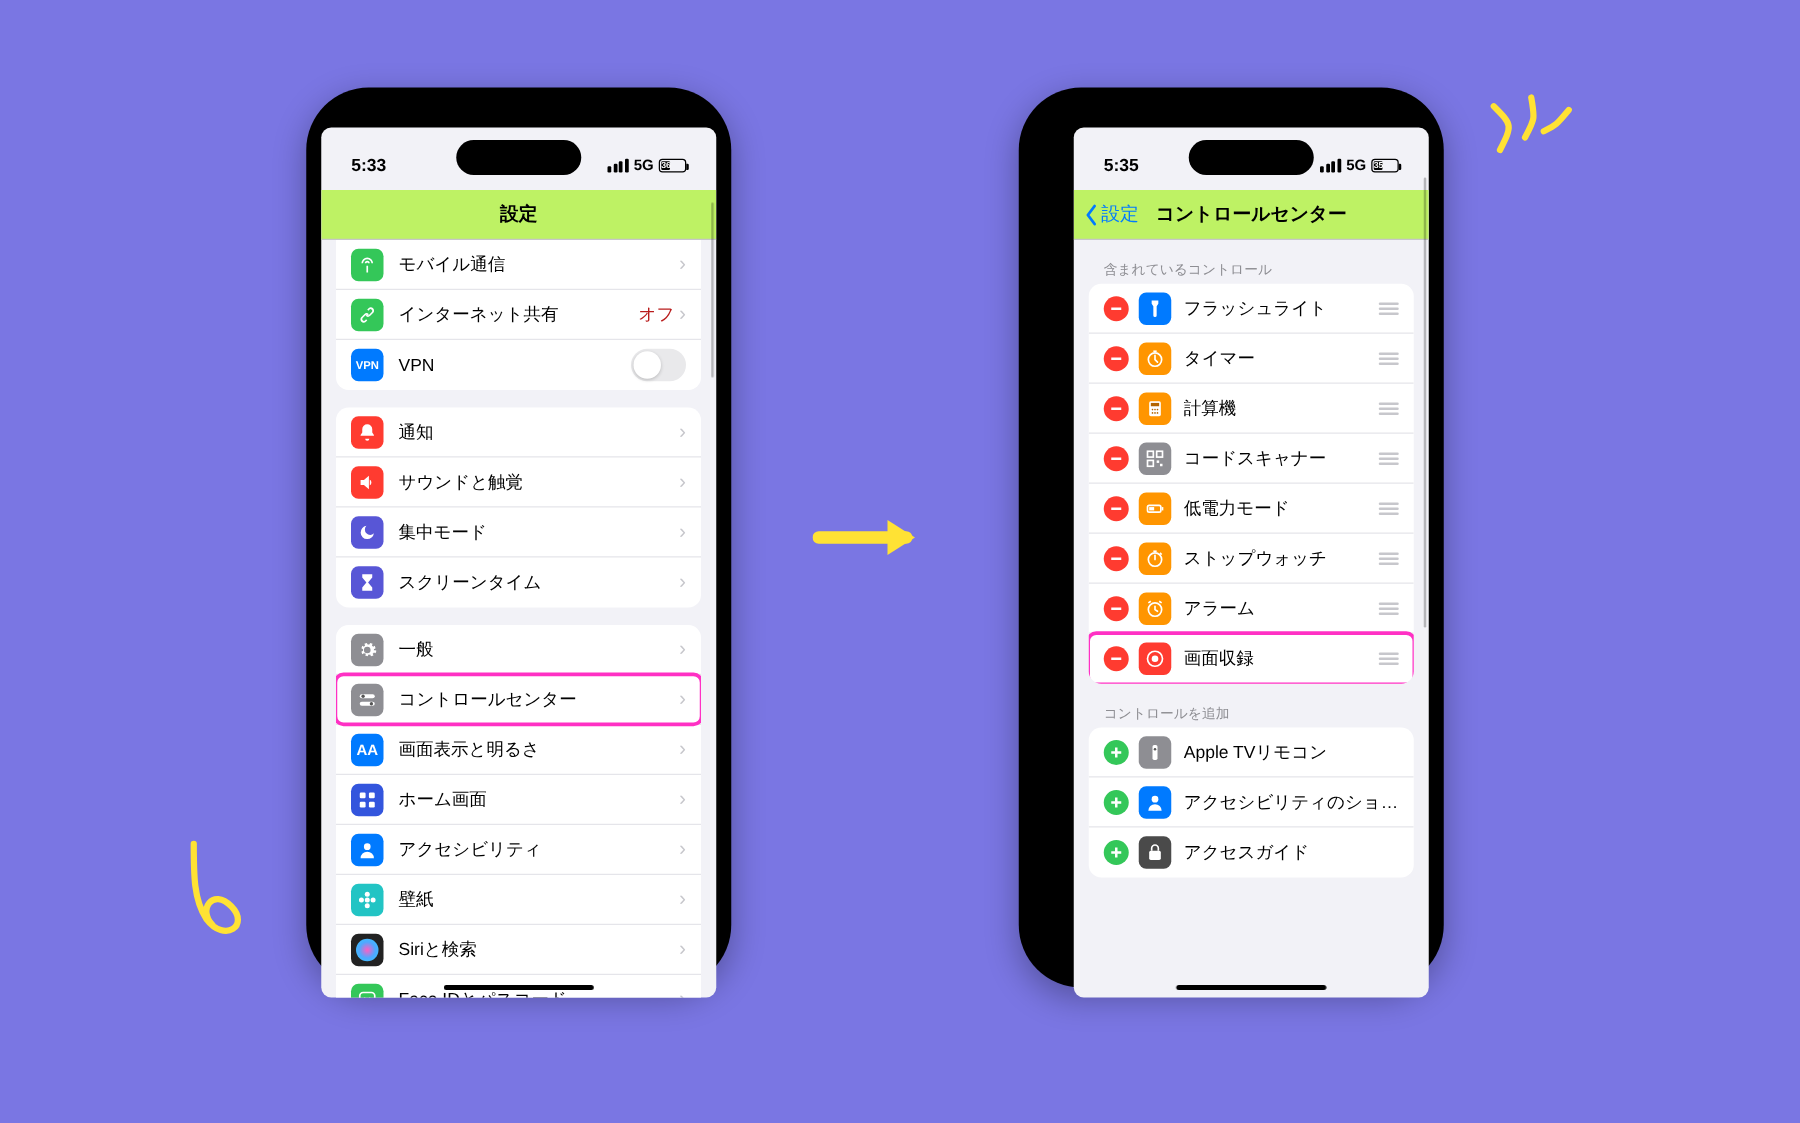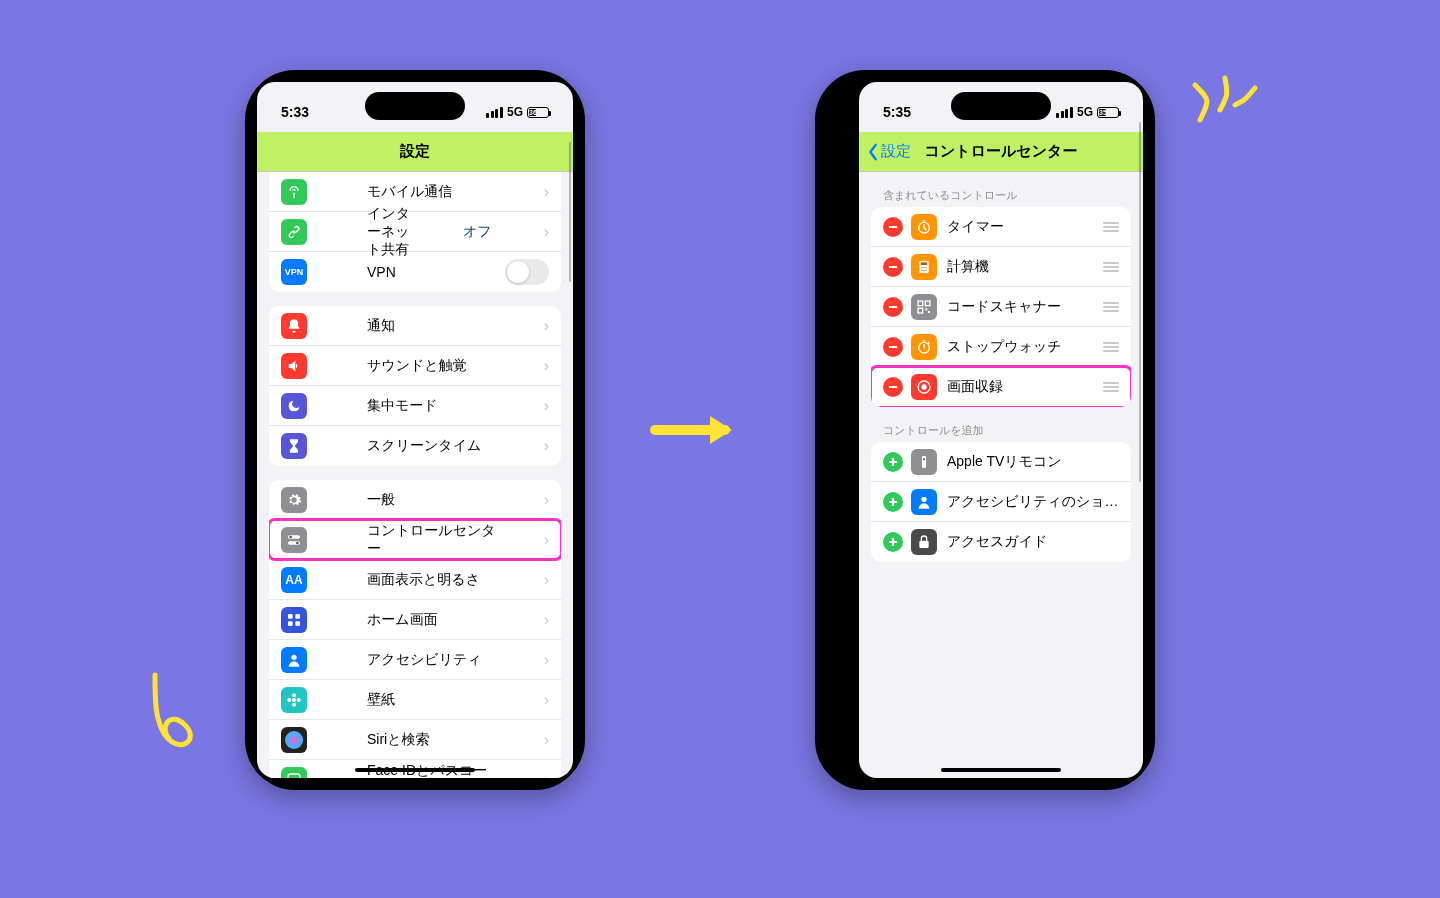--- a/index.html
+++ b/index.html
@@ -19,23 +19,24 @@
     border-radius: 50px;
     padding: 12px;
     box-shadow: 0 8px 26px rgba(0,0,0,0.3);
   }
   .phone.left  { left: 245px; top: 70px; }
   .phone.right { left: 815px; top: 70px; padding-left: 44px; }
   .screen {
     width: 100%;
     height: 100%;
     background: #f2f2f7;
-    border-radius: 18px;
+    border-radius: 8px;
     overflow: hidden;
     position: relative;
+    margin-top: 20px;
   }
   .notch {
     position: absolute;
     top: 10px;
     left: 50%;
     transform: translateX(-50%);
     width: 100px;
     height: 28px;
     background: #000;
     border-radius: 16px;
@@ -84,33 +85,32 @@
   .chev-left-svg { width:12px; height:18px; }
   .content { height: calc(100% - 90px); overflow-y: auto; }
   .group { background:#fff; margin:14px 12px 0; border-radius:10px; overflow:hidden; }
   .group.first { margin-top:0; border-top-left-radius:0; border-top-right-radius:0; }
   .row {
     display:flex; align-items:center; height:40px;
     padding: 0 12px;
     border-bottom: 0.5px solid #e5e5ea;
     position: relative;
     cursor: pointer;
-    gap: 48px;
   }
   .row:last-child { border-bottom:none; }
   .row.highlight::after{
     content:""; position:absolute; inset:-2px; border:3px solid #ff30c4; border-radius:8px; pointer-events:none;
   }
   .app-icon{
     width:26px; height:26px; border-radius:6px; flex-shrink:0;
     display:flex; align-items:center; justify-content:center;
     color:#fff; font-size:13px; font-weight:bold;
   }
   .row-label{ margin-left:12px; font-size:14px; color:#000; flex:1; }
-  .row-detail{ font-size:14px; color:#0c4a6e; margin-right:4px; }
+  .row-detail{ font-size:14px; color:#b91c1c; margin-right:4px; }
   .chevron{ color:#c7c7cc; font-size:16px; }
   .toggle{
     width:44px; height:26px; background:#e9e9eb; border-radius:13px; position:relative;
   }
   .toggle::after{content:"";position:absolute;left:2px;top:2px;width:22px;height:22px;background:#fff;border-radius:50%;box-shadow:0 1px 3px rgba(0,0,0,0.2);}
 
   .section-header{
     font-size:11px; color:#8e8e93;
     margin: 16px 24px 4px;
   }
@@ -384,20 +384,38 @@
     <div class="content" id="content-right">
       <div class="scrollbar-fake" style="top:40px;height:360px;"></div>
     <div class="section-header">含まれているコントロール</div>
         <div class="group" style="margin-top: 0px;">
           <div class="cc-item">
     <div class="circle-btn minus">
               <svg viewBox="0 0 10 10">
                 <rect x="1" y="4" width="8" height="2" fill="#fff"></rect>
               </svg>
             </div>
+    <div class="cc-icon" style="background:#007aff">
+              <svg viewBox="0 0 24 24" width="16" height="16" fill="currentColor">
+                <path d="M8 2h8v4l-2 3v11a2 2 0 11-4 0V9L8 6V2z"></path>
+              </svg>
+            </div>
+    <span class="cc-label">フラッシュライト</span>
+    <div class="drag-handle">
+              <span></span>
+              <span></span>
+              <span></span>
+            </div>
+  </div>
+          <div class="cc-item">
+    <div class="circle-btn minus">
+              <svg viewBox="0 0 10 10">
+                <rect x="1" y="4" width="8" height="2" fill="#fff"></rect>
+              </svg>
+            </div>
     <div class="cc-icon" style="background:#ff9500">
               <svg viewBox="0 0 24 24" width="16" height="16" fill="currentColor">
                 <circle cx="12" cy="13" r="8" fill="none" stroke="currentColor" stroke-width="2"></circle>
                 <path d="M12 8v5l3 3" stroke="currentColor" stroke-width="2" fill="none" stroke-linecap="round"></path>
                 <rect x="10" y="2" width="4" height="2"></rect>
               </svg>
             </div>
     <span class="cc-label">タイマー</span>
     <div class="drag-handle">
               <span></span>
@@ -453,27 +471,67 @@
             </div>
   </div>
           <div class="cc-item">
     <div class="circle-btn minus">
               <svg viewBox="0 0 10 10">
                 <rect x="1" y="4" width="8" height="2" fill="#fff"></rect>
               </svg>
             </div>
     <div class="cc-icon" style="background:#ff9500">
               <svg viewBox="0 0 24 24" width="16" height="16" fill="currentColor">
+                <rect x="3" y="8" width="16" height="8" rx="2" fill="none" stroke="currentColor" stroke-width="2"></rect>
+                <rect x="20" y="10" width="2" height="4"></rect>
+                <rect x="5" y="10" width="6" height="4"></rect>
+              </svg>
+            </div>
+    <span class="cc-label">低電力モード</span>
+    <div class="drag-handle">
+              <span></span>
+              <span></span>
+              <span></span>
+            </div>
+  </div>
+          <div class="cc-item">
+    <div class="circle-btn minus">
+              <svg viewBox="0 0 10 10">
+                <rect x="1" y="4" width="8" height="2" fill="#fff"></rect>
+              </svg>
+            </div>
+    <div class="cc-icon" style="background:#ff9500">
+              <svg viewBox="0 0 24 24" width="16" height="16" fill="currentColor">
                 <circle cx="12" cy="13" r="8" fill="none" stroke="currentColor" stroke-width="2"></circle>
                 <path d="M12 8v5" stroke="currentColor" stroke-width="2" stroke-linecap="round"></path>
                 <rect x="10" y="2" width="4" height="2"></rect>
                 <path d="M18 5l2 2" stroke="currentColor" stroke-width="2"></path>
               </svg>
             </div>
     <span class="cc-label">ストップウォッチ</span>
+    <div class="drag-handle">
+              <span></span>
+              <span></span>
+              <span></span>
+            </div>
+  </div>
+          <div class="cc-item">
+    <div class="circle-btn minus">
+              <svg viewBox="0 0 10 10">
+                <rect x="1" y="4" width="8" height="2" fill="#fff"></rect>
+              </svg>
+            </div>
+    <div class="cc-icon" style="background:#ff9500">
+              <svg viewBox="0 0 24 24" width="16" height="16" fill="currentColor">
+                <circle cx="12" cy="13" r="8" fill="none" stroke="currentColor" stroke-width="2"></circle>
+                <path d="M12 9v4l3 2" stroke="currentColor" stroke-width="2" fill="none" stroke-linecap="round"></path>
+                <path d="M4 5l3-2M20 5l-3-2" stroke="currentColor" stroke-width="2"></path>
+              </svg>
+            </div>
+    <span class="cc-label">アラーム</span>
     <div class="drag-handle">
               <span></span>
               <span></span>
               <span></span>
             </div>
   </div>
           <div class="cc-item highlight">
     <div class="circle-btn minus">
               <svg viewBox="0 0 10 10">
                 <rect x="1" y="4" width="8" height="2" fill="#fff"></rect>

